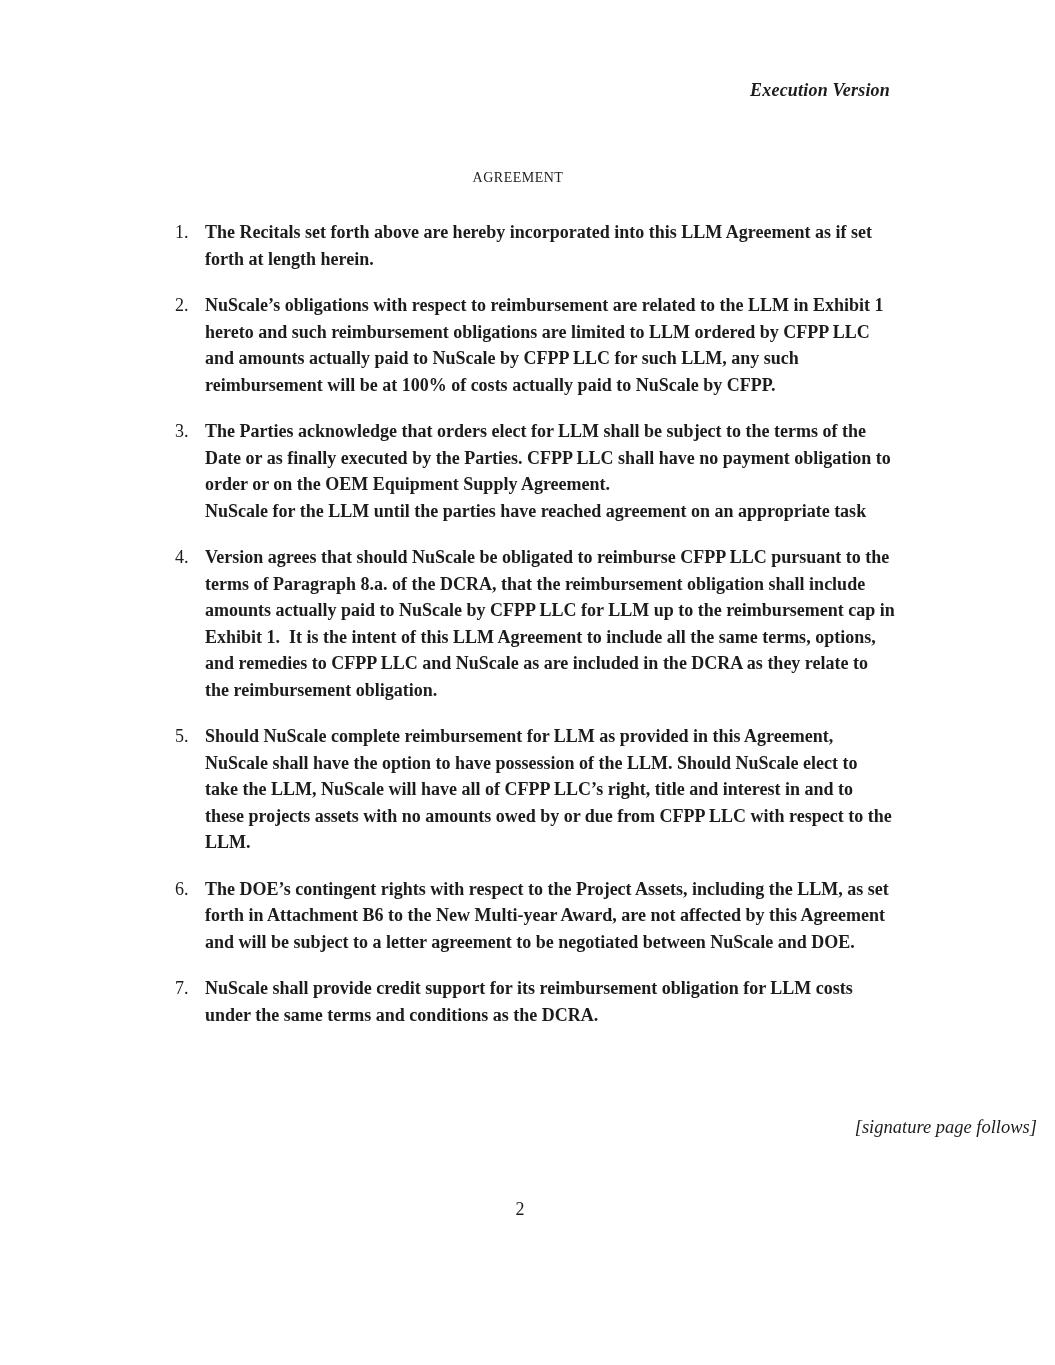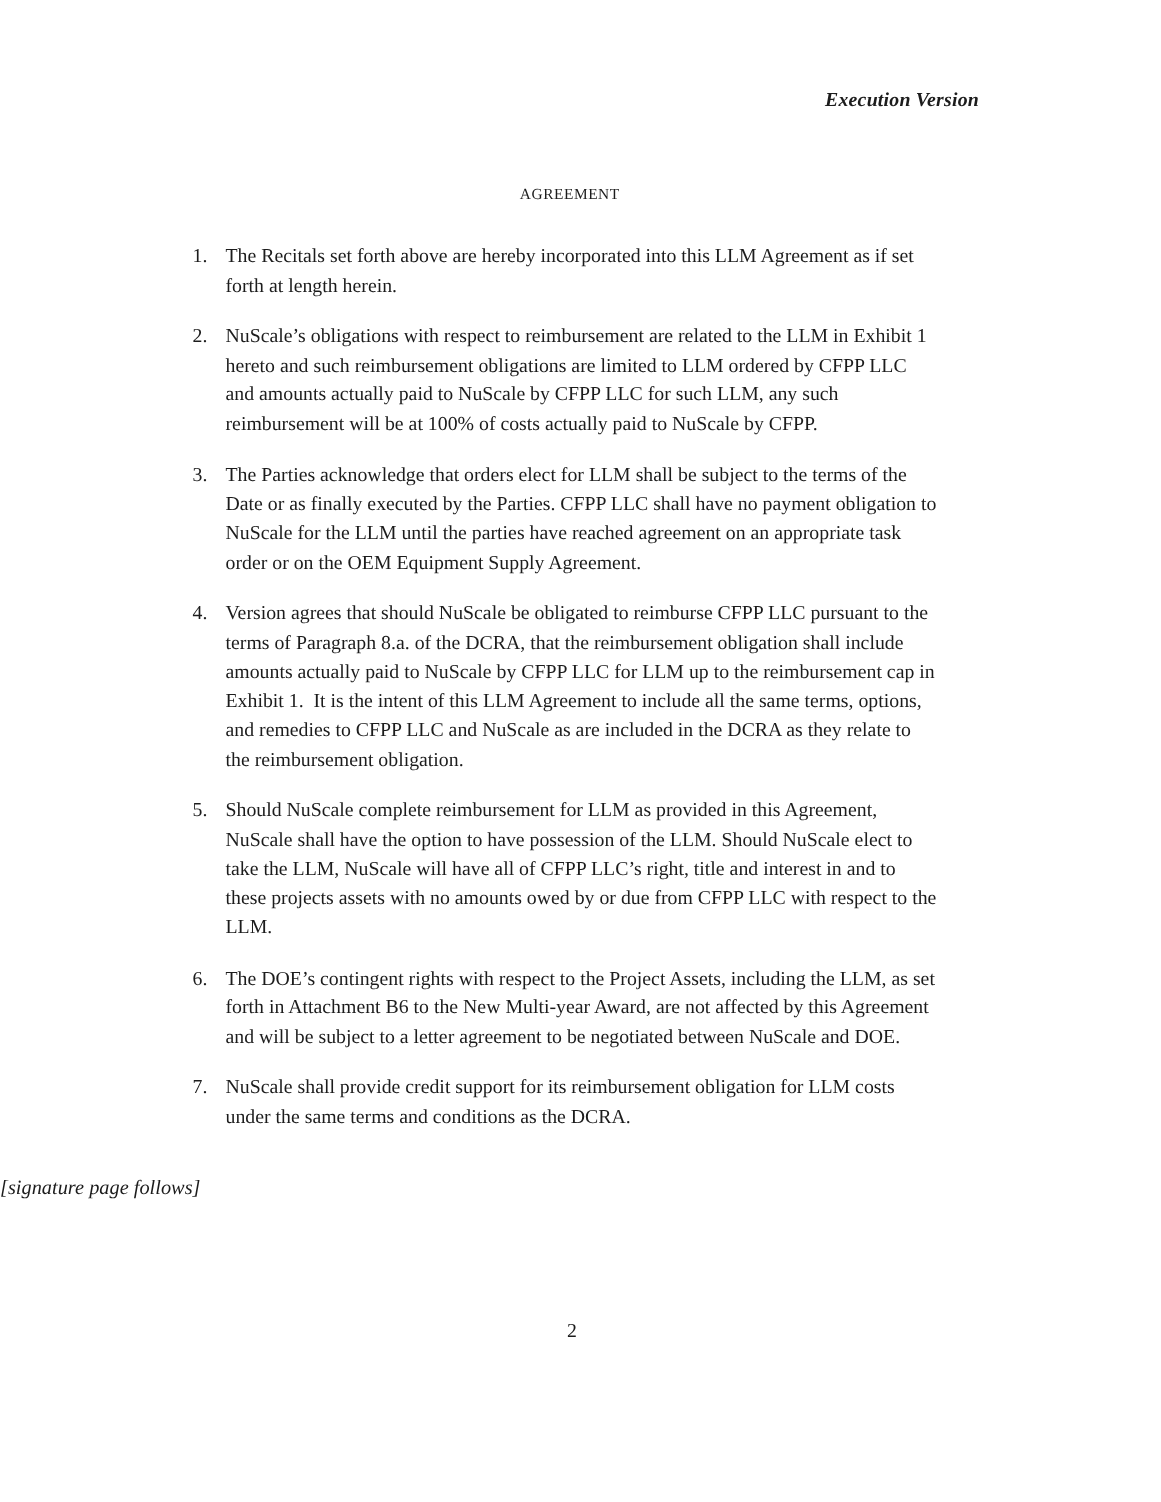--- a/index.html
+++ b/index.html
@@ -55,30 +55,31 @@
     display: flex;
     align-items: flex-start;
     margin: 0 0 20px 0;
   }
   .item-number {
     flex: 0 0 30px;
     white-space: pre;
   }
   .item-lines {
     flex: 1 1 auto;
+    font-weight: bold;
   }
   .item-line {
     white-space: pre;        
   }
   .signature-note {
     position: absolute;
-    top: 1070px;
+    top: 1117px;
     left: 0;
     width: 1037px;           
-    text-align: left;
+    text-align: right;
     font-size: 18.5px;
     font-style: italic;
   }
   .page-number {
     position: absolute;
     top: 1199px;
     left: 0;
     width: 1040px;           
     text-align: center;
     font-size: 18px;
@@ -108,22 +109,22 @@
           <div class="item-line">hereto and such reimbursement obligations are limited to LLM ordered by CFPP LLC</div>
           <div class="item-line">and amounts actually paid to NuScale by CFPP LLC for such LLM, any such</div>
           <div class="item-line">reimbursement will be at 100% of costs actually paid to NuScale by CFPP.</div>
         </div>
       </li>
       <li class="agreement-item">
         <span class="item-number">3.</span>
         <div class="item-lines">
           <div class="item-line">The Parties acknowledge that orders elect for LLM shall be subject to the terms of the</div>
           <div class="item-line">Date or as finally executed by the Parties. CFPP LLC shall have no payment obligation to</div>
+          <div class="item-line">order or on the OEM Equipment Supply Agreement.</div>
           <div class="item-line">NuScale for the LLM until the parties have reached agreement on an appropriate task</div>
-          <div class="item-line">order or on the OEM Equipment Supply Agreement.</div>
         </div>
       </li>
       <li class="agreement-item">
         <span class="item-number">4.</span>
         <div class="item-lines">
           <div class="item-line">Version agrees that should NuScale be obligated to reimburse CFPP LLC pursuant to the</div>
           <div class="item-line">terms of Paragraph 8.a. of the DCRA, that the reimbursement obligation shall include</div>
           <div class="item-line">amounts actually paid to NuScale by CFPP LLC for LLM up to the reimbursement cap in</div>
           <div class="item-line">Exhibit 1.  It is the intent of this LLM Agreement to include all the same terms, options,</div>
           <div class="item-line">and remedies to CFPP LLC and NuScale as are included in the DCRA as they relate to</div>

